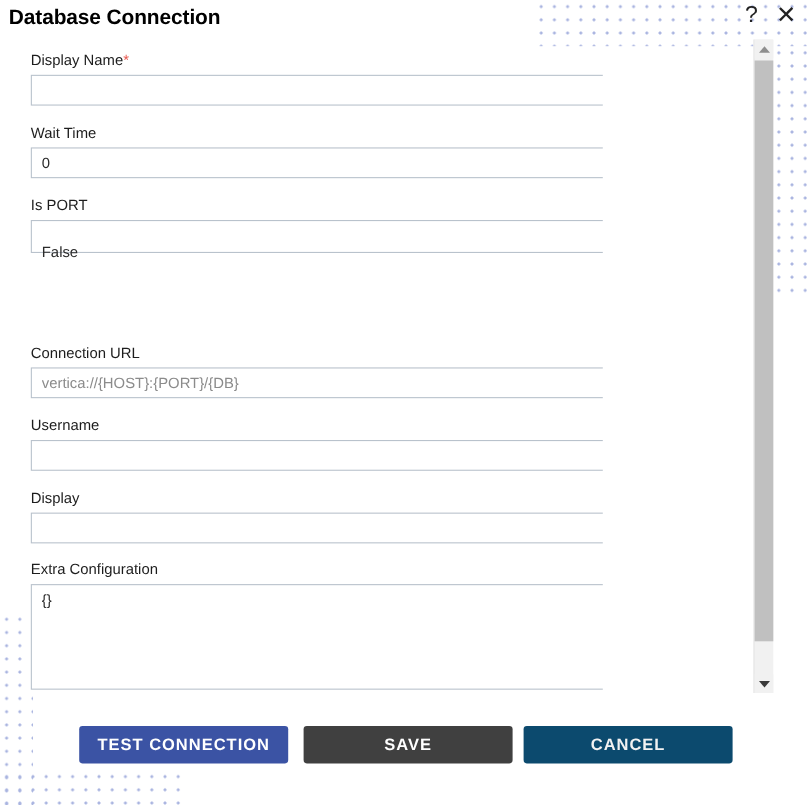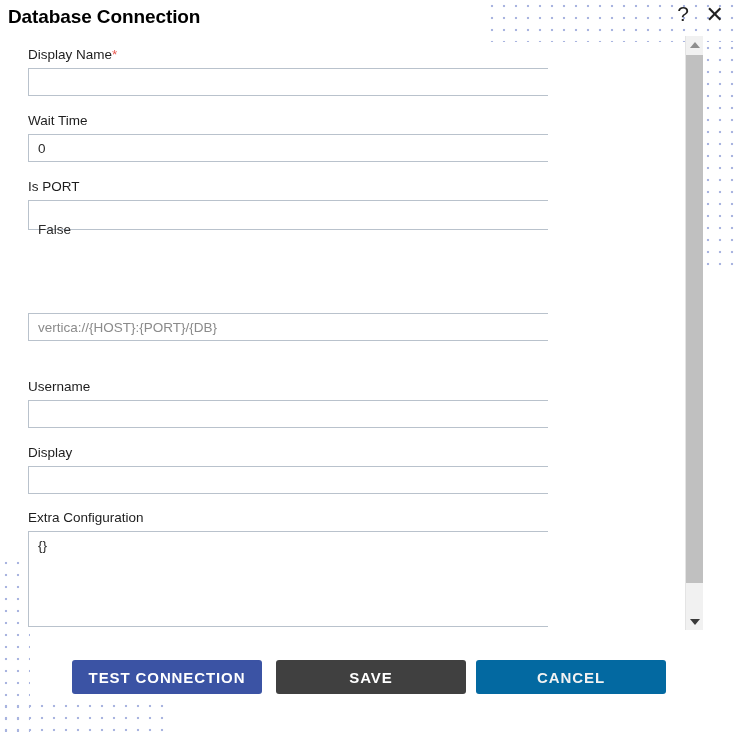--- a/index.html
+++ b/index.html
@@ -247,21 +247,21 @@
     background: #3b53a4;
   }
   #save-button {
     left: 276px;
     width: 190px;
     background: #404040;
   }
   #cancel-button {
     left: 476px;
     width: 190px;
-    background: #0369a1;
+    background: #0c4a6e;
     color: #f2f2f2;
     text-align: center;
   }
 </style>
 </head>
 <body>
 
 <div class="dots" id="dots-top-right"></div>
 <div class="dots" id="dots-right-column"></div>
 <div class="dots" id="dots-bottom-left"></div>
@@ -288,20 +288,21 @@
   <div class="field" style="top:143px;">
     <div class="field-label">Is PORT</div>
     <div class="field-select-wrap">
       <div class="field-select">False</div>
       <div class="select-caret"></div>
     </div>
   </div>
 
 
   <div class="field" style="top:277px;">
+    <div class="field-label">Connection URL</div>
     <input class="field-input" type="text" placeholder="vertica://{HOST}:{PORT}/{DB}" style="">
   </div>
 
   <div class="field" style="top:343px;">
     <div class="field-label">Username</div>
     <input class="field-input" type="text" value="" style="">
   </div>
 
   <div class="field" style="top:409px;">
     <div class="field-label">Display</div>

